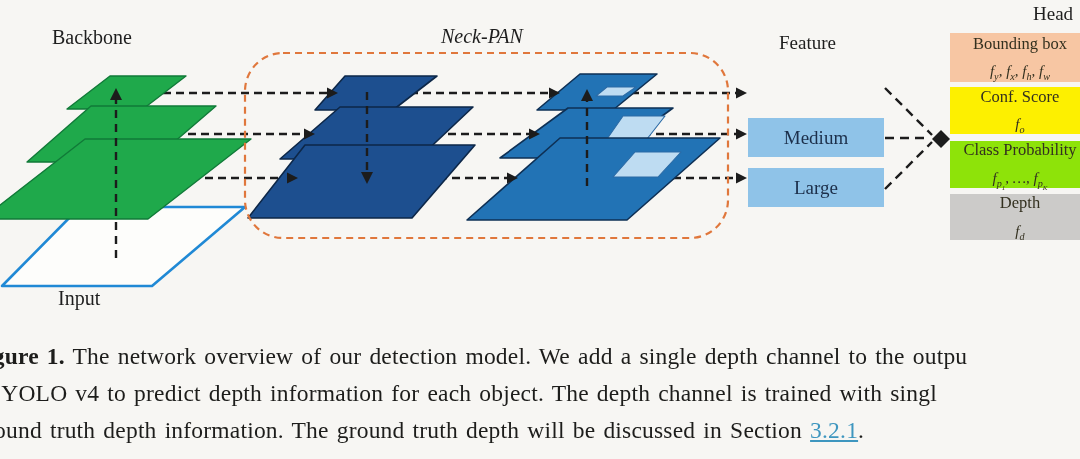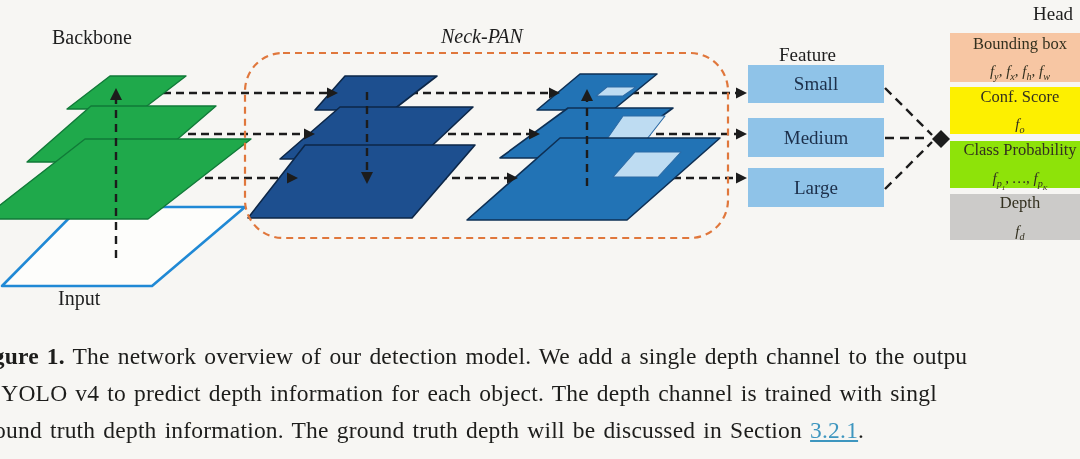--- a/index.html
+++ b/index.html
@@ -3,21 +3,21 @@
 <meta charset="utf-8">
 <style>
   html,body{margin:0;padding:0;background:#e9e8e6;}
   .screen{
     position:relative;width:1080px;height:459px;overflow:hidden;
     background:#f7f6f3;font-family:"Liberation Serif","DejaVu Serif",serif;color:#1c1c1c;
   }
   .fig-label{position:absolute;white-space:nowrap;color:#1e1e1e;}
   .lbl-backbone{left:52px;top:26px;font-size:20px;}
   .lbl-neck{left:441px;top:25px;font-size:20px;font-style:italic;}
-  .lbl-feature{left:779px;top:44px;font-size:19px;}
+  .lbl-feature{left:779px;top:32px;font-size:19px;}
   .lbl-head{left:993px;top:3px;font-size:19px;margin-left:40px;}
   .lbl-input{left:58px;top:287px;font-size:20px;}
   .feature-box{
     position:absolute;left:748px;width:136px;background:#8fc3e8;
     display:flex;align-items:center;justify-content:center;
     font-size:19px;color:#1c2f4a;
   }
   .fb-small{top:65px;height:38px;}
   .fb-medium{top:118px;height:39px;}
   .fb-large{top:168px;height:39px;}
@@ -115,21 +115,20 @@
     </g>
     <polygon points="932,139 941,130 950,139 941,148" fill="#1c1c1c"></polygon>
   </svg>
 
   <div class="fig-label lbl-backbone">Backbone</div>
   <div class="fig-label lbl-neck">Neck-PAN</div>
   <div class="fig-label lbl-feature">Feature</div>
   <div class="fig-label lbl-head">Head</div>
   <div class="fig-label lbl-input">Input</div>
 
-  <div class="feature-box fb-small">Small</div>
   <div class="feature-box fb-medium">Medium</div>
   <div class="feature-box fb-large">Large</div>
 
   <div class="head-box hb-1" style="background-color: rgb(247, 198, 163);">
     <div class="hb-title">Bounding box</div>
     <div class="hb-formula">f<sub>y</sub>, f<sub>x</sub>, f<sub>h</sub>, f<sub>w</sub></div>
   </div>
   <div class="head-box hb-2" style="background-color: rgb(253, 240, 0);">
     <div class="hb-title">Conf. Score</div>
     <div class="hb-formula">f<sub>o</sub></div>

